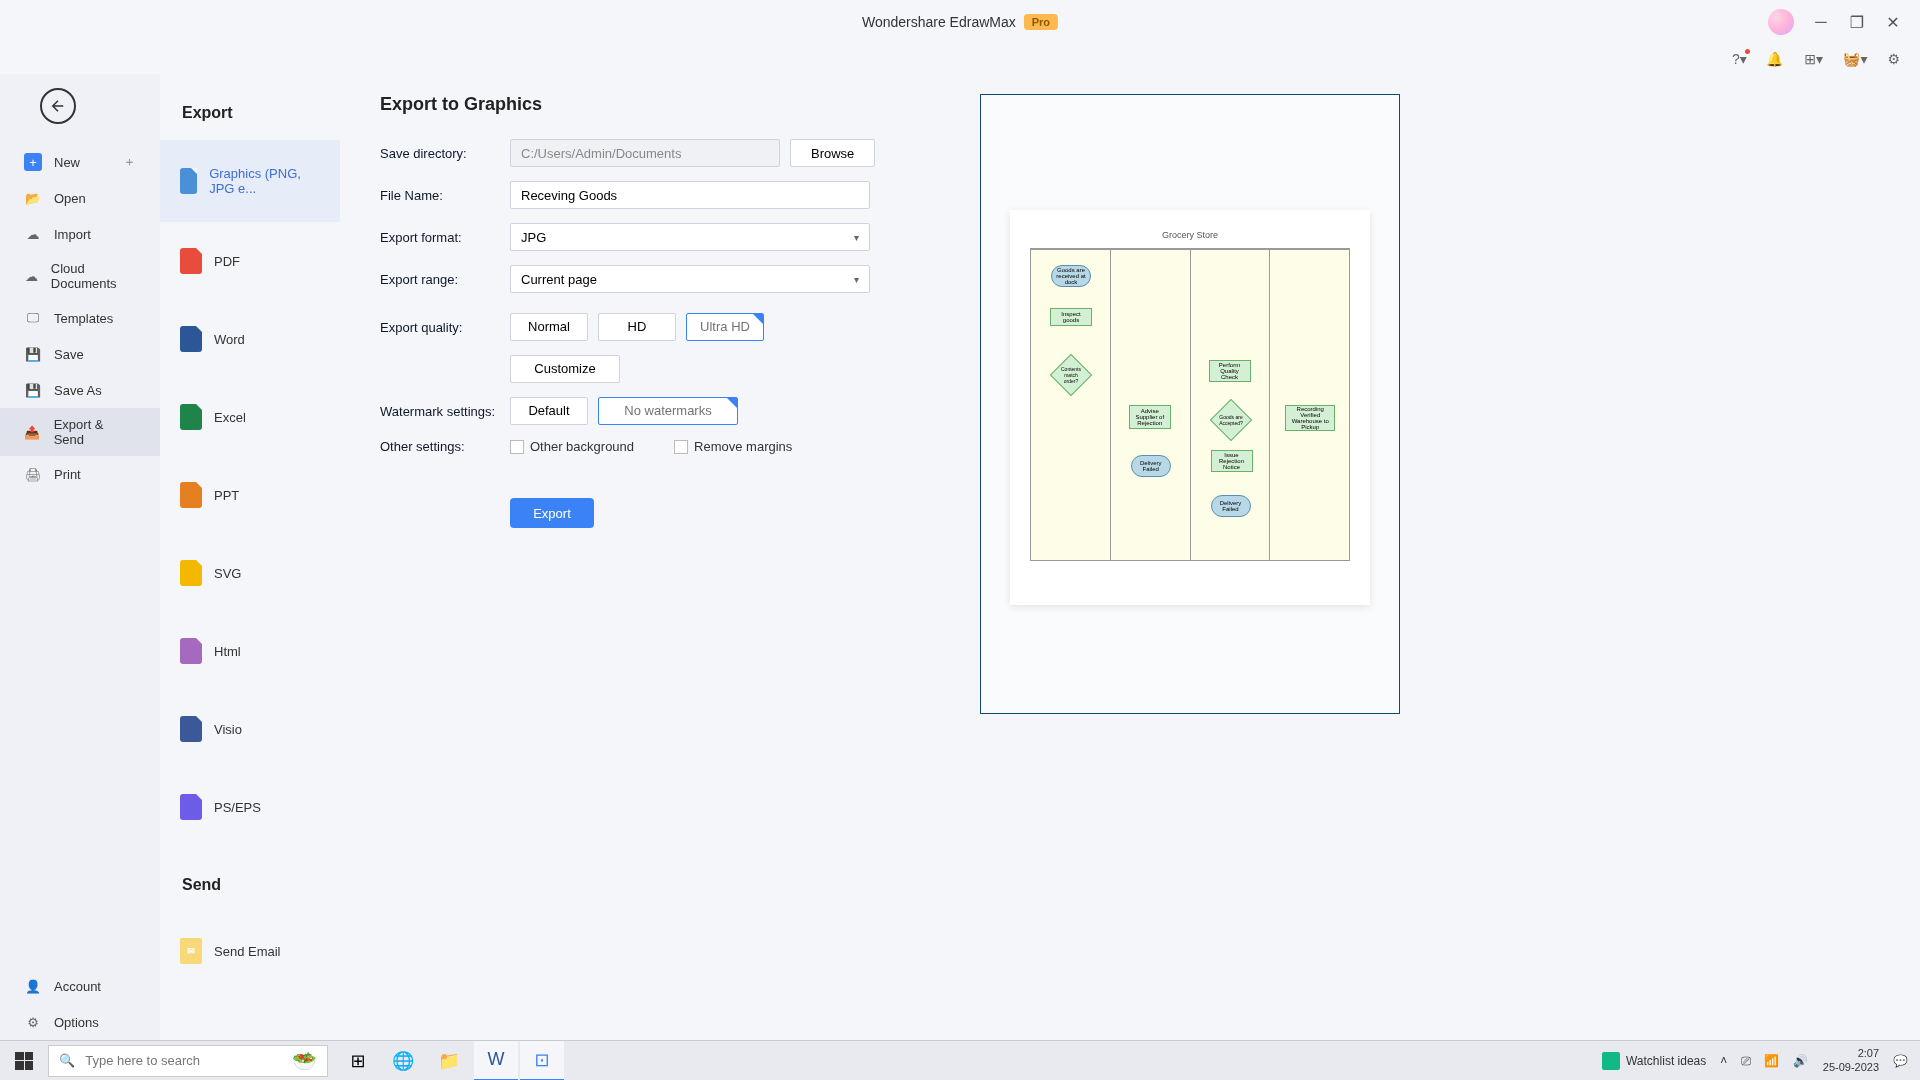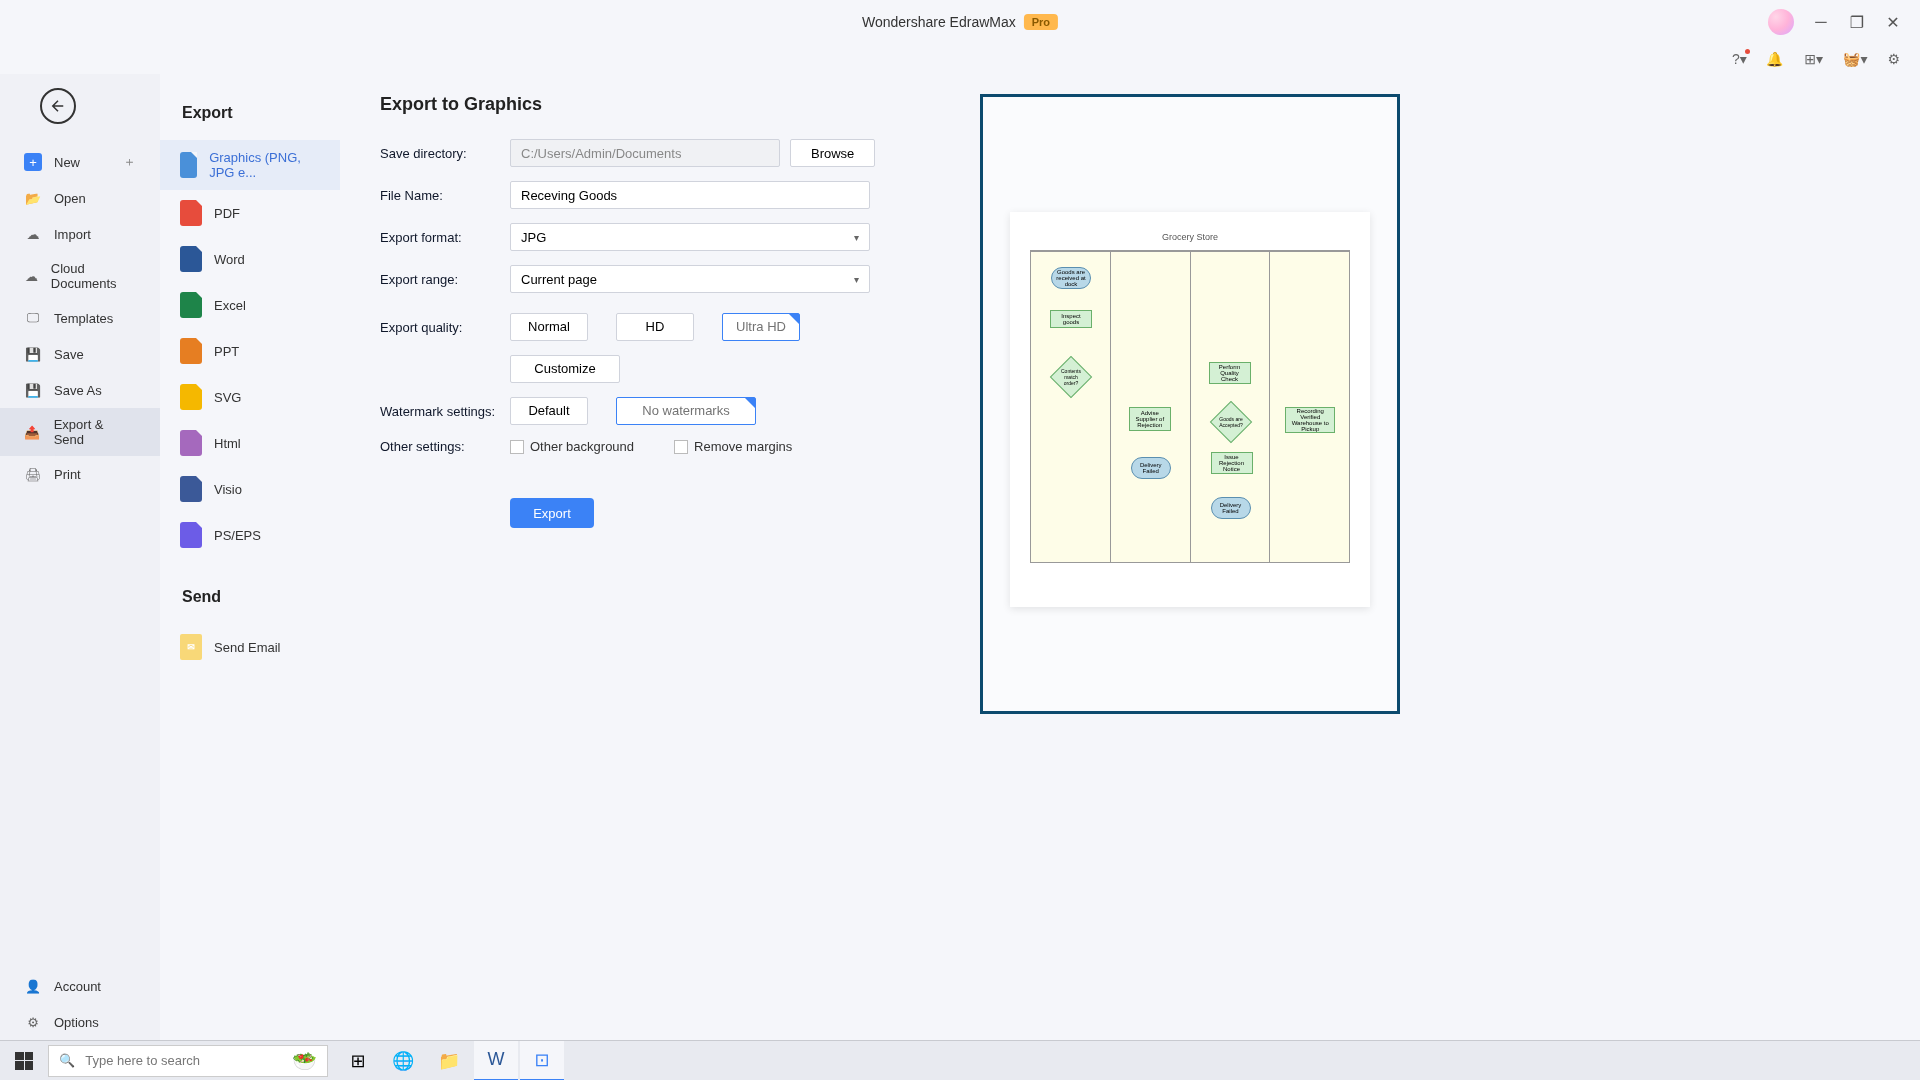--- a/index.html
+++ b/index.html
@@ -25,21 +25,21 @@
 .back-circle { width: 36px; height: 36px; border: 2px solid #333; border-radius: 50%; margin: 14px 0 20px 40px; display: flex; align-items: center; justify-content: center; cursor: pointer; }
 .nav-item { display: flex; align-items: center; gap: 12px; padding: 9px 24px; font-size: 13px; color: #333; cursor: pointer; }
 .nav-item.active { background: #e0e3ec; }
 .nav-icon { width: 18px; height: 18px; display: flex; align-items: center; justify-content: center; color: #666; }
 .nav-plus { margin-left: auto; color: #888; font-size: 13px; }
 .nav-spacer { flex: 1; }
 
 
 .exportlist { width: 180px; background: #f5f6fa; padding-top: 20px; }
 .exp-heading { font-size: 16px; font-weight: 600; color: #222; padding: 10px 22px 18px 22px; }
-.exp-item { display: flex; align-items: center; gap: 12px; padding: 10px 20px; font-size: 13px; color: #333; cursor: pointer; }
+.exp-item { display: flex; align-items: center; gap: 12px; padding: 26px 20px; font-size: 13px; color: #333; cursor: pointer; }
 .exp-item.active { background: #e6ecf8; color: #3b6fd6; }
 .file-badge { width: 22px; height: 26px; border-radius: 3px; display: flex; align-items: center; justify-content: center; font-size: 9px; font-weight: bold; color: #fff; position: relative; }
 .fb-corner::before { content: ''; position: absolute; top: 0; right: 0; border-style: solid; border-width: 0 6px 6px 0; border-color: transparent #f5f6fa transparent transparent; }
 .bg-blue { background: #4a90d9; }
 .bg-red { background: #e74c3c; }
 .bg-dblue { background: #2b5797; }
 .bg-green { background: #1e8449; }
 .bg-orange { background: #e67e22; }
 .bg-yellow { background: #f5b800; }
 .bg-purple { background: #a569bd; }
@@ -59,27 +59,27 @@
 .w-270 { width: 270px; }
 .w-360 { width: 360px; }
 .btn-browse { height: 28px; padding: 0 20px; font-size: 13px; background: #fff; border: 1px solid #d0d3dc; cursor: pointer; border-radius: 2px; }
 .select-box { width: 360px; height: 28px; padding: 0 10px; font-size: 13px; border: 1px solid #d0d3dc; background: #fff; display: flex; align-items: center; justify-content: space-between; cursor: pointer; border-radius: 2px; }
 .caret { font-size: 10px; color: #666; }
 .seg-btn { width: 78px; height: 28px; font-size: 13px; background: #fff; border: 1px solid #d0d3dc; cursor: pointer; text-align: center; line-height: 26px; border-radius: 2px; position: relative; }
 .seg-btn.sel { border-color: #3b82f6; color: #737373; }
 .seg-btn.sel::after { content: ''; position: absolute; top: 0; right: 0; border-style: solid; border-width: 0 10px 10px 0; border-color: transparent #3b82f6 transparent transparent; }
 .seg-btn.wide { width: 110px; }
 .seg-btn.wide2 { width: 140px; }
-.seg-group { display: flex; gap: 28px; }
+.seg-group { display: flex; gap: 10px; }
 .checkbox { width: 14px; height: 14px; border: 1px solid #bbb; background: #fff; display: inline-block; margin-right: 6px; vertical-align: middle; }
 .chk-label { font-size: 13px; color: #333; margin-right: 30px; display: inline-flex; align-items: center; }
 .export-btn { width: 84px; height: 30px; background: #3b82f6; color: #fff; border: none; font-size: 13px; cursor: pointer; border-radius: 4px; margin-top: 30px; margin-left: 130px; }
 
 
-.preview-pane { width: 420px; height: 620px; background: #fafbfd; border: 3px solid #0c4a6e; display: flex; align-items: flex-start; justify-content: center; padding-top: 115px; }
+.preview-pane { width: 420px; height: 620px; background: #fafbfd; border: 1px solid #0c4a6e; display: flex; align-items: flex-start; justify-content: center; padding-top: 115px; }
 .preview-doc { width: 360px; height: 395px; background: #fff; box-shadow: 0 2px 8px rgba(0,0,0,0.1); padding: 20px; }
 .chart-title { text-align: center; font-size: 9px; color: #555; margin-bottom: 8px; }
 .swimlane { border: 1px solid #999; }
 .lane-header { display: flex; border-bottom: 1px solid #999; }
 .lane-body { display: flex; height: 310px; }
 .lane { flex: 1; border-right: 1px solid #999; background: #fefde8; position: relative; }
 .lane:last-child { border-right: none; }
 .node { position: absolute; font-size: 6px; text-align: center; display: flex; align-items: center; justify-content: center; padding: 2px; }
 .node.oval { background: #b8d8e8; border: 1px solid #5a8fb0; border-radius: 12px; width: 40px; height: 22px; }
 .node.rect { background: #d4f0d4; border: 1px solid #6ab06a; width: 42px; height: 18px; }
@@ -359,13 +359,28 @@
     <span>Type here to search</span>
     <span style="margin-left:auto;font-size:20px;">🥗</span>
   </div>
   <div class="task-icons">
     <div class="task-icon">⊞</div>
     <div class="task-icon">🌐</div>
     <div class="task-icon">📁</div>
     <div class="task-icon active" style="color:#2b5797;">W</div>
     <div class="task-icon active" style="color:#3b82f6;">⊡</div>
   </div>
+  <div class="tray">
+    <div class="watchlist">
+      <div class="wl-badge"></div>
+      <span>Watchlist ideas</span>
+    </div>
+    <span>˄</span>
+    <span>⎚</span>
+    <span>📶</span>
+    <span>🔊</span>
+    <div class="clock">
+      <div>2:07</div>
+      <div>25-09-2023</div>
+    </div>
+    <span>💬</span>
+  </div>
 </div>
 
 </body></html>

